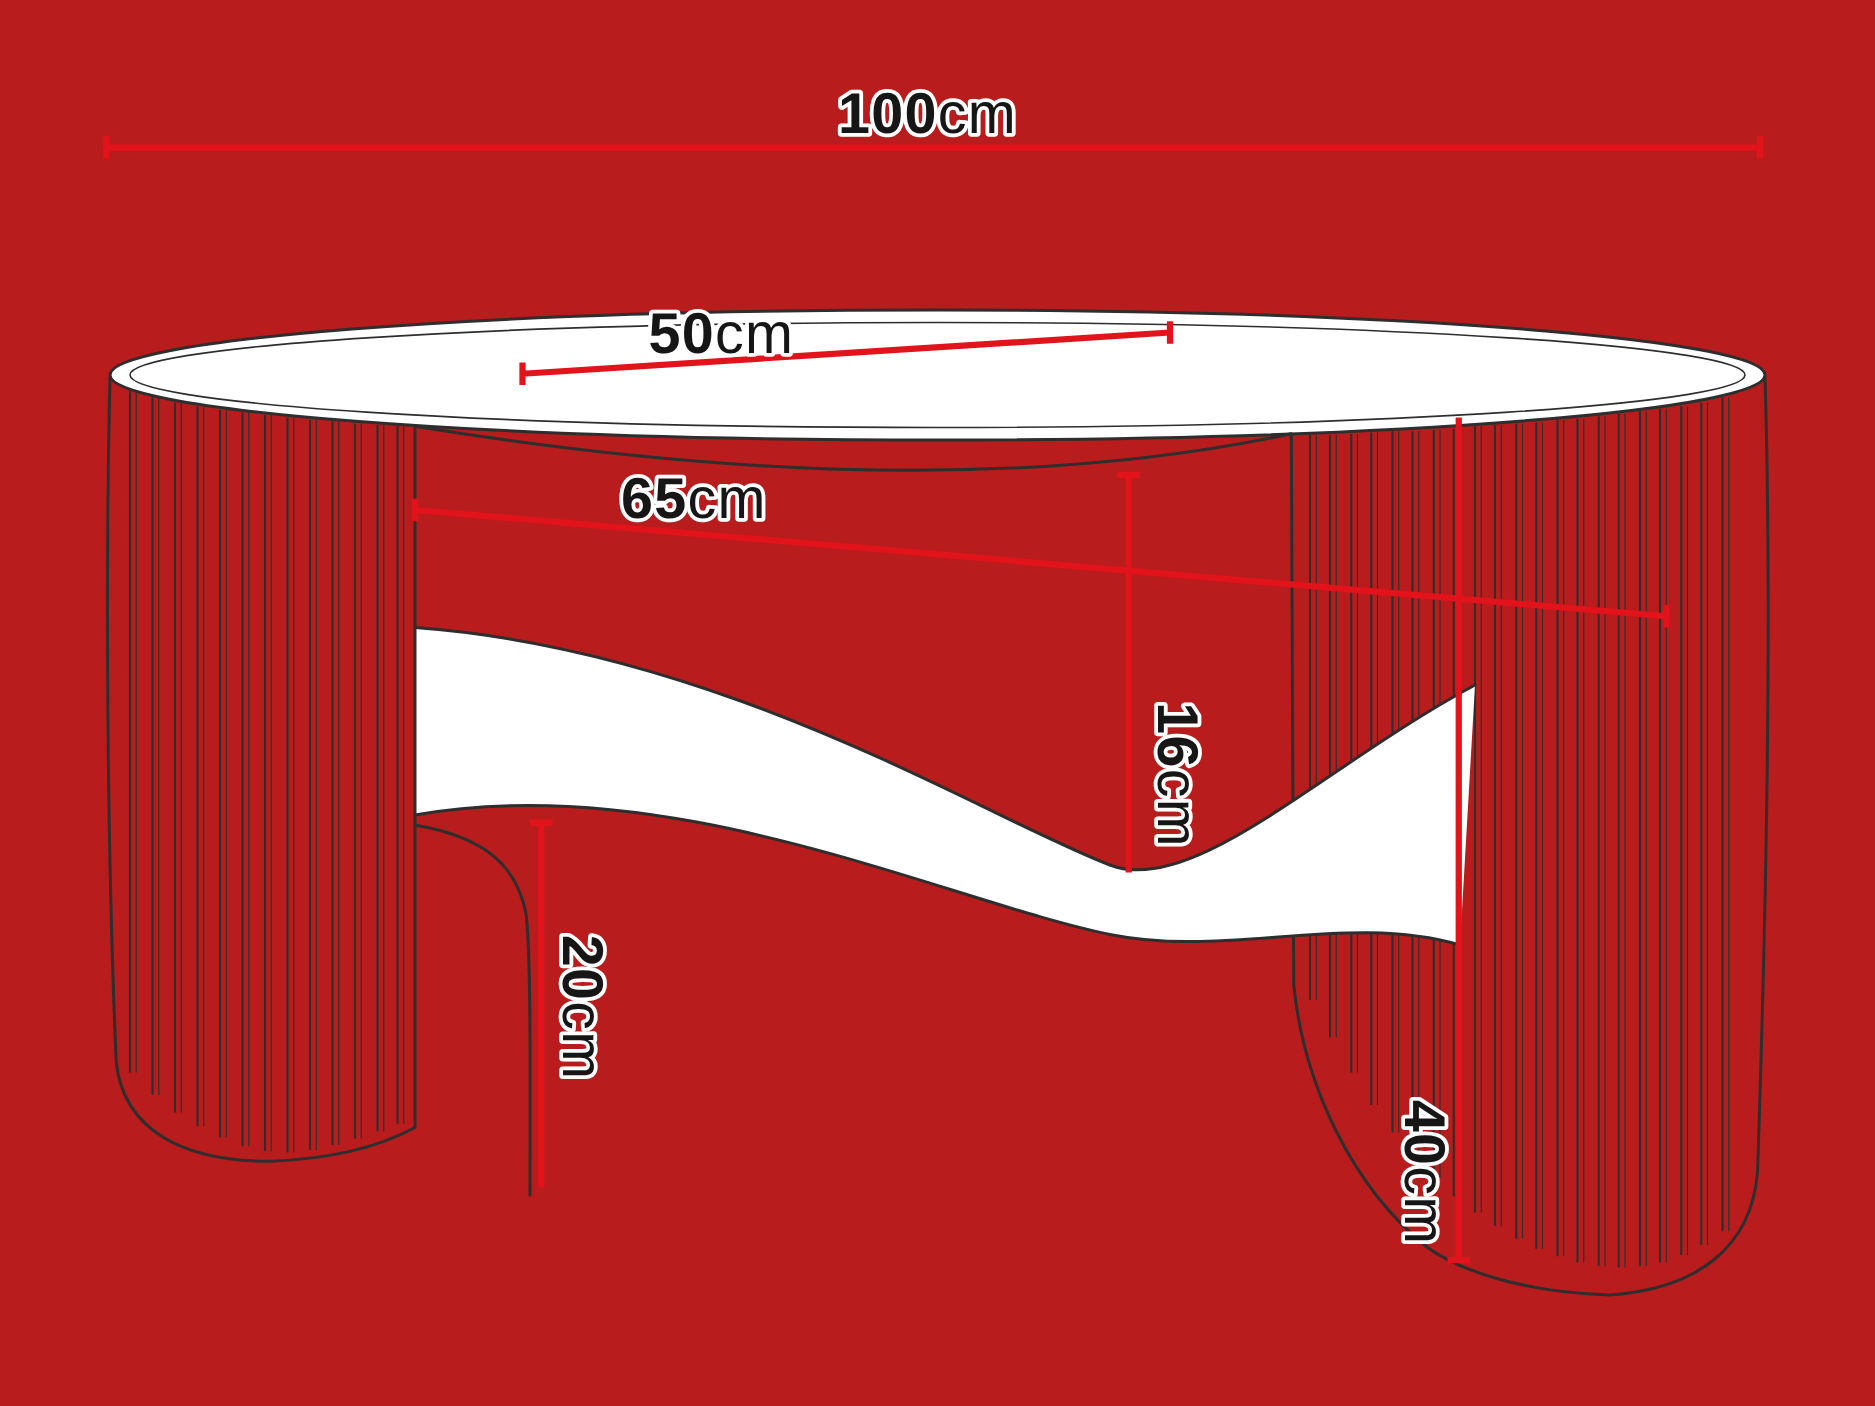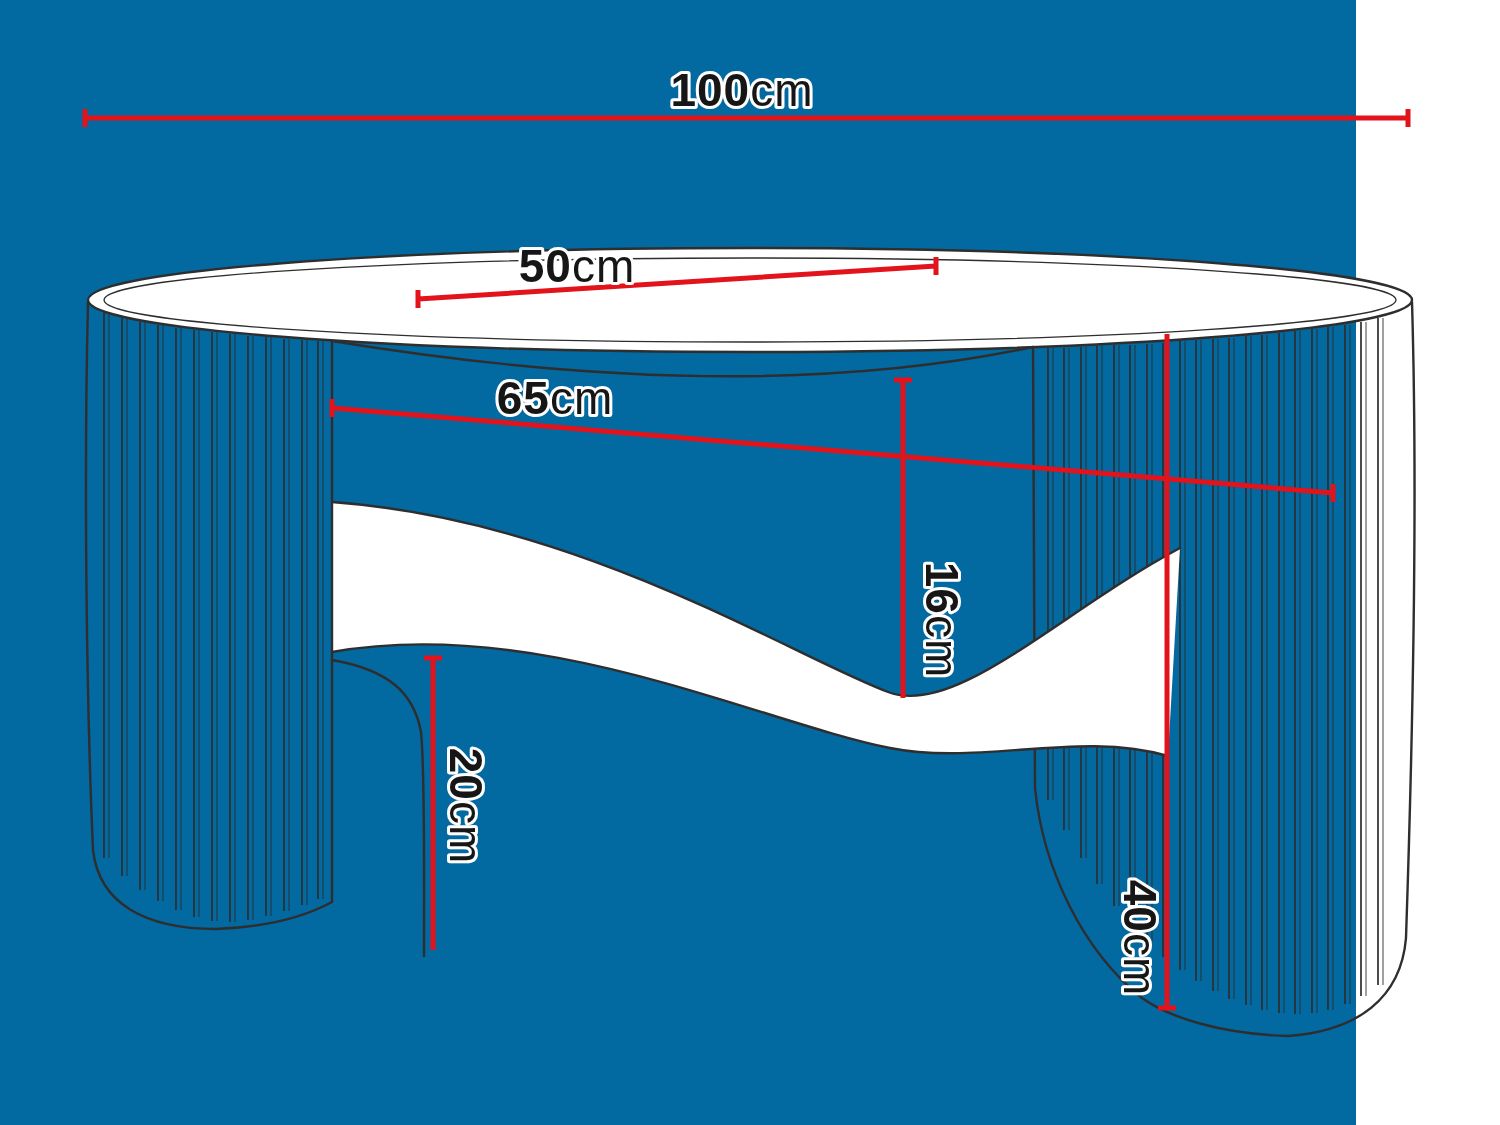--- a/index.html
+++ b/index.html
@@ -1,16 +1,16 @@
 <!DOCTYPE html>
 <html><head>
 <meta charset="utf-8">
 <style>
   html,body{margin:0;padding:0;background:#ffffff;}
-  .stage{width:1356px;height:1125px;position:relative;background:#0369a1;}
+  .stage{width:1500px;height:1125px;position:relative;background:#b91c1c;}
   svg{display:block;}
   .outline{fill:none;stroke:#2e2e2e;stroke-width:2.4;stroke-linecap:round;stroke-linejoin:round;}
   .thin{fill:none;stroke:#2e2e2e;stroke-width:1.3;}
   .flute{fill:none;stroke:#2e2e2e;stroke-width:1.7;}
   .flute2{fill:none;stroke:#2e2e2e;stroke-width:0.9;}
   .whitefill{fill:#ffffff;stroke:none;}
   .topfill{fill:#ffffff;stroke:#2e2e2e;stroke-width:2.4;}
   .dim{fill:none;stroke:#e2131b;stroke-width:5;stroke-linecap:butt;}
   .dim-label{font-family:"Liberation Sans", sans-serif;font-size:46px;fill:#161616;
              letter-spacing:1px;paint-order:stroke;stroke:#ffffff;stroke-width:6px;

